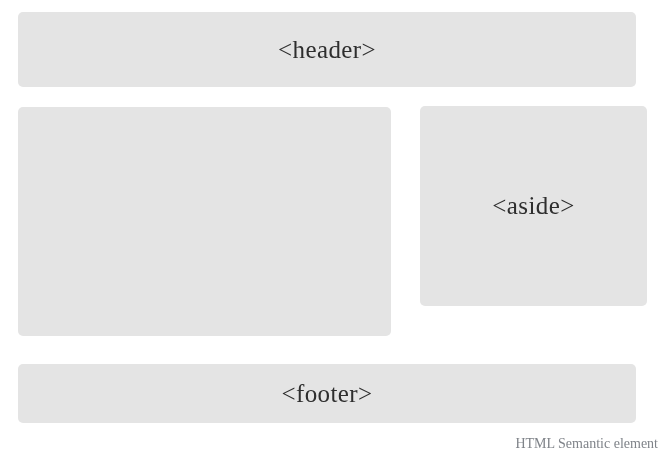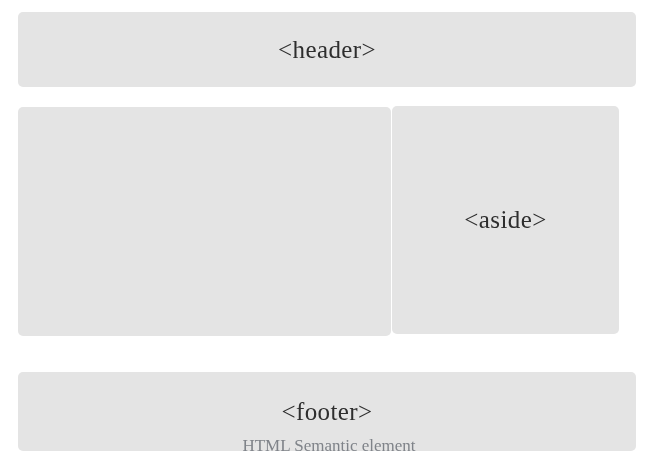--- a/index.html
+++ b/index.html
@@ -42,30 +42,30 @@
     width: 100%; height: 115px;
     display: flex;
     align-items: center;
     justify-content: center;
   }
   .article-box {
     left: 18px; top: 115px;
     width: 338px; height: 98px;
     background: var(--nested-box-bg);
   }
-  .aside-box   { left: 392px; top: 106px; width: 227px; height: 228px; }
-  .footer-box  { left: 18px;  top: 372px; width: 618px; height: 79px;  }
+  .aside-box   { left: 420px; top: 106px; width: 227px; height: 200px; }
+  .footer-box  { left: 18px;  top: 364px; width: 618px; height: 59px;  }
   .caption {
     position: absolute;
     left: 0;
     top: 436px;
     width: 100%;
-    text-align: center;
+    text-align: right;
     font-family: "Liberation Serif", "DejaVu Serif", serif;
-    font-size: 17px;
+    font-size: 14px;
     color: var(--caption-color);
   }
 </style>
 </head>
 <body>
 
 <div class="canvas">
 
   <div class="box header-box">
     <span class="tag-label">&lt;header&gt;</span>

